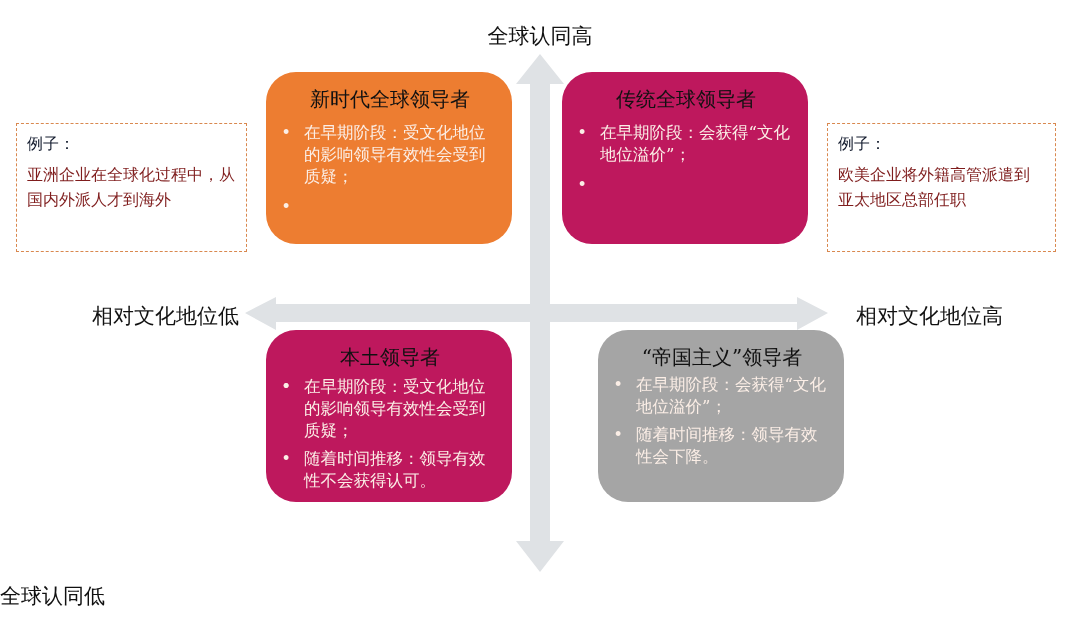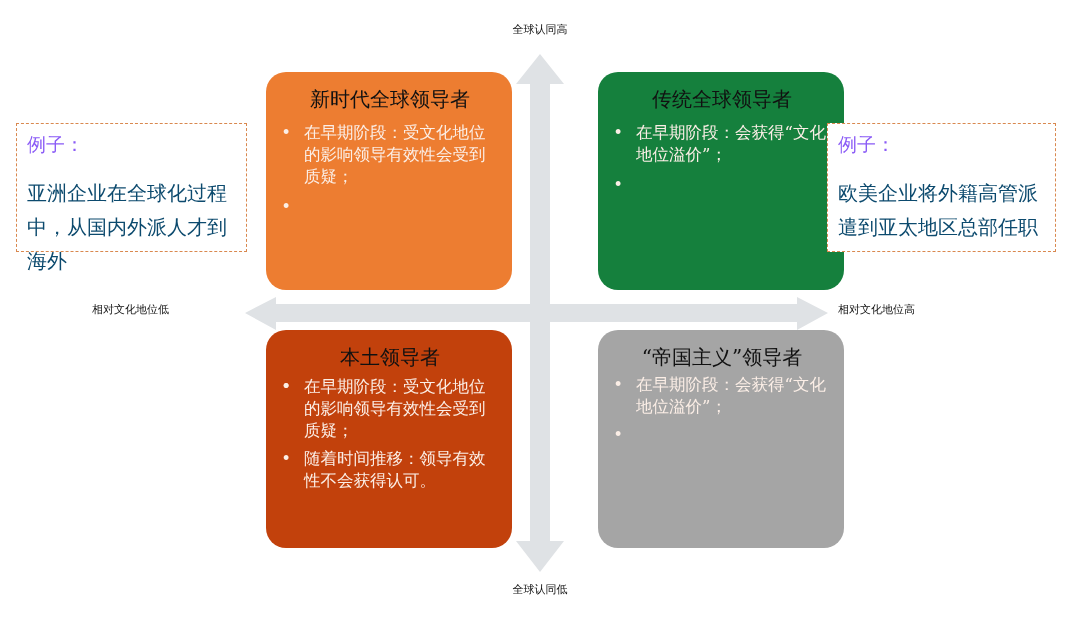--- a/index.html
+++ b/index.html
@@ -1,45 +1,45 @@
 <!DOCTYPE html>
 <html><head>
 <meta charset="utf-8">
 <style>
   html, body { margin: 0; padding: 0; background: #ffffff; }
   body { width: 1080px; height: 626px; position: relative; overflow: hidden;
          font-family: "DejaVu Serif", "Liberation Serif", serif; color: #1a1a1a; }
   .arrows { position: absolute; left: 0; top: 0; width: 1080px; height: 626px; }
-  .axis-label { position: absolute; font-size: 11px; color: #111; white-space: nowrap; }
+  .axis-label { position: absolute; font-size: 21px; color: #111; white-space: nowrap; }
   .ax-top { left: 0; width: 1080px; text-align: center; top: 22px; }
-  .ax-bottom { left: 0; width: 1080px; text-align: center; top: 582px; }
+  .ax-bottom { left: 0; width: 1080px; top: 582px; }
   .ax-left { left: 92px; top: 302px; font-family: Liberation Mono, monospace; }
-  .ax-right { left: 838px; top: 302px; text-align: center; }
+  .ax-right { left: 856px; top: 302px; text-align: center; }
 
-  .quad { position: absolute; width: 246px; height: 218px; border-radius: 20px;
+  .quad { position: absolute; width: 246px; height: 172px; border-radius: 30px;
           box-sizing: border-box; padding: 14px 12px 10px 14px; }
   .q-tl { left: 266px; top: 72px; }
   .q-tr { left: 562px; top: 72px; }
   .q-bl { left: 266px; top: 330px; }
   .q-br { left: 562px; top: 330px; margin-left: 36px; }
 
   .quad .title { text-align: center; font-size: 20px; color: #111; margin-bottom: 10px; line-height: 26px; }
   .q-bl .title, .q-br .title { margin-bottom: 4px; }
   .quad ul { list-style: none; margin: 0; padding: 0; }
   .quad li { position: relative; padding-left: 24px; font-size: 16.5px; line-height: 22px;
              color: #fbeee6; margin-bottom: 8px; }
   .q-bl li, .q-br li { margin-bottom: 6px; }
   .quad li .bullet { position: absolute; left: 0; top: 0; width: 12px; text-align: center; }
 
   .example { position: absolute; box-sizing: border-box; border: 1.5px dashed #d9884f;
              padding: 8px 10px; background: #fff; }
   .ex-left { left: 16px; top: 123px; width: 231px; height: 129px; }
   .ex-right { left: 827px; top: 123px; width: 229px; height: 129px; }
-  .example .ex-title { font-size: 19px; line-height: 24px; margin-bottom: 20px; color: #8b5cf6; }
-  .example .ex-body { font-size: 20px; line-height: 34px; color: #0c4a6e; }
+  .example .ex-title { font-size: 16px; line-height: 24px; margin-bottom: 6px; color: #0f172a; }
+  .example .ex-body { font-size: 16px; line-height: 25px; color: #7f1d1d; }
 </style>
 </head>
 <body>
 
 <svg class="arrows" viewBox="0 0 1080 626" width="1080" height="626">
 
   <polygon fill="#dfe2e5" points="540,54 564,84 550,84 550,541 564,541 540,572 516,541 530,541 530,84 516,84"></polygon>
 
   <polygon fill="#dfe2e5" points="245,313 276,297 276,304 797,304 797,297 828,313 797,330 797,322 276,322 276,330"></polygon>
 </svg>
@@ -50,42 +50,42 @@
 <div class="axis-label ax-right">相对文化地位高</div>
 
 <div class="quad q-tl" style="background:#ed7d31;">
   <div class="title">新时代全球领导者</div>
   <ul>
     <li><span class="bullet">•</span><span>在早期阶段：受文化地位的影响领导有效性会受到质疑；</span></li>
     <li><span class="bullet">•</span></li>
   </ul>
 </div>
 
-<div class="quad q-tr" style="background:#15803d;margin-left:36px;">
+<div class="quad q-tr" style="background:#be185d;">
   <div class="title">传统全球领导者</div>
   <ul>
     <li><span class="bullet">•</span><span>在早期阶段：会获得“文化地位溢价”；</span></li>
     <li><span class="bullet">•</span></li>
   </ul>
 </div>
 
-<div class="quad q-bl" style="background:#c2410c;">
+<div class="quad q-bl" style="background:#be185d;">
   <div class="title">本土领导者</div>
   <ul>
     <li><span class="bullet">•</span></li>
     <li><span class="bullet">•</span><span>在早期阶段：受文化地位的影响领导有效性会受到质疑；</span></li>
     <li><span class="bullet">•</span><span>随着时间推移：领导有效性不会获得认可。</span></li>
   </ul>
 </div>
 
 <div class="quad q-br" style="background:#a5a5a5;">
   <div class="title">“帝国主义”领导者</div>
   <ul>
     <li><span class="bullet">•</span><span>在早期阶段：会获得“文化地位溢价”；</span></li>
-    <li><span class="bullet">•</span></li>
+    <li><span class="bullet">•</span><span>随着时间推移：领导有效性会下降。</span></li>
   </ul>
 </div>
 
 <div class="example ex-left">
   <div class="ex-title">例子：</div>
   <div class="ex-body">亚洲企业在全球化过程中，从国内外派人才到海外</div>
 </div>
 <div class="example ex-right">
   <div class="ex-title">例子：</div>
   <div class="ex-body">欧美企业将外籍高管派遣到亚太地区总部任职</div>

